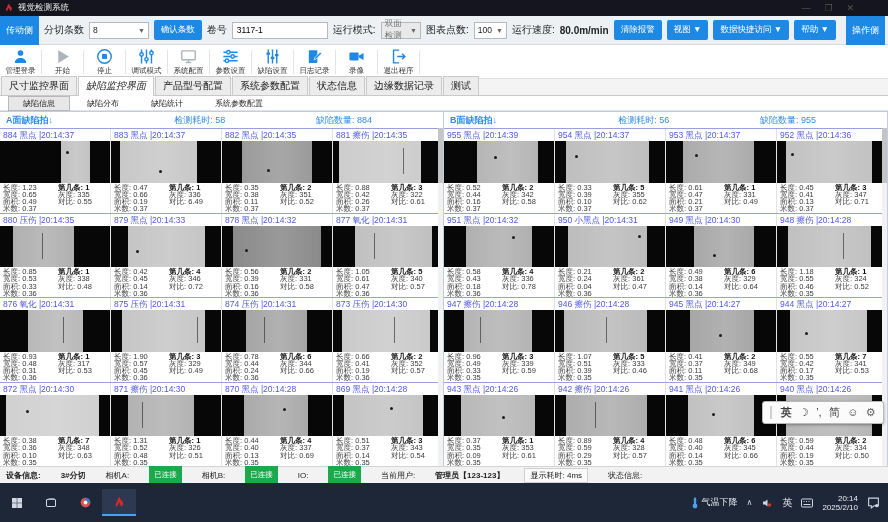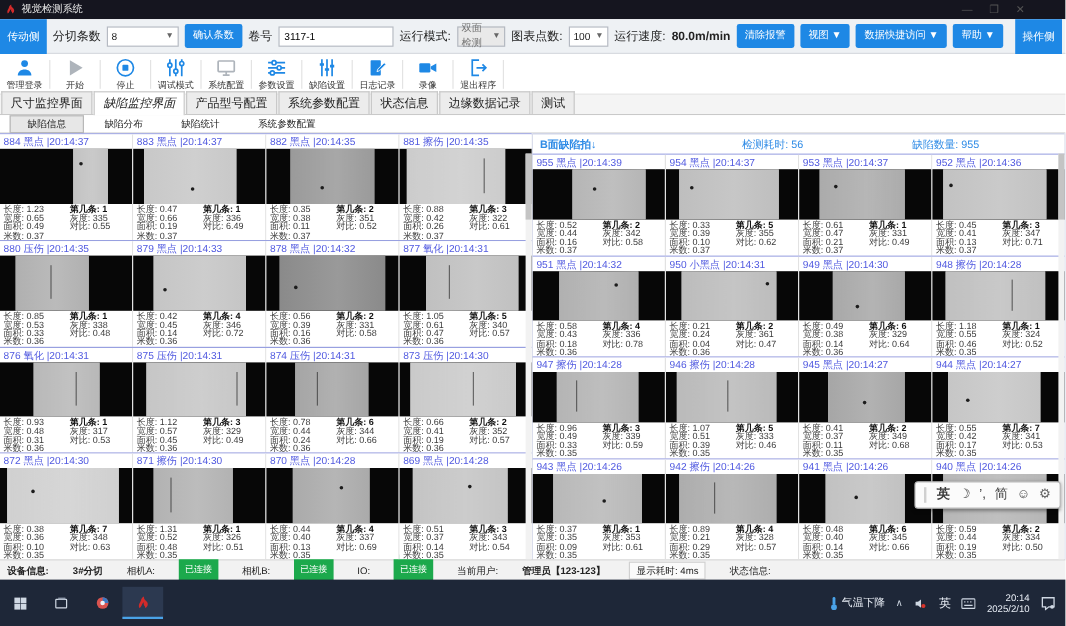--- a/index.html
+++ b/index.html
@@ -229,20 +229,25 @@
 
   <div class="subtabs">
     <div class="stab active">缺陷信息</div>
     <div class="stab">缺陷分布</div>
     <div class="stab">缺陷统计</div>
     <div class="stab">系统参数配置</div>
   </div>
 
   <div class="panels" id="panels">
       <div class="panel">
+        <div class="phead">
+          <span class="ptitle">A面缺陷拍↓</span>
+          <span class="pstat">检测耗时:  58</span>
+          <span class="pstat2">缺陷数量:  884</span>
+        </div>
         <div class="prow">
           <div class="cell">
             <div class="chead">884 黑点 |20:14:37</div>
             <div class="cimg">
               <div class="band" style="left: 55%; width: 27%; background: linear-gradient(90deg, rgb(194, 194, 194) 0%, rgba(255, 255, 255, 0.133) 55%, rgb(194, 194, 194) 100%), rgb(194, 194, 194);"></div>
               <div class="speck" style="left: 60%; top: 24%;"></div>
             </div>
             <div class="cmeta">
               <div class="mcol1">
                 <div class="mline">长度: 1.23</div>
@@ -422,21 +427,21 @@
             </div>
           </div>
           <div class="cell">
             <div class="chead">875 压伤 |20:14:31</div>
             <div class="cimg">
               <div class="band" style="left: 10%; width: 75%; background: linear-gradient(90deg, rgb(198, 198, 198) 0%, rgba(255, 255, 255, 0.133) 55%, rgb(198, 198, 198) 100%), rgb(198, 198, 198);"></div>
               <div class="scratch" style="left: 78%;"></div>
             </div>
             <div class="cmeta">
               <div class="mcol1">
-                <div class="mline">长度: 1.12</div>
+                <div class="mline">长度: 1.90</div>
                 <div class="mline">宽度: 0.57</div>
                 <div class="mline">面积: 0.45</div>
                 <div class="mline">米数: 0.36</div>
               </div>
               <div class="mcol2">
                 <div class="mline"><b>第几条: 3</b></div>
                 <div class="mline">灰度: 329</div>
                 <div class="mline">对比: 0.49</div>
               </div>
             </div>
@@ -843,21 +848,21 @@
           </div>
           <div class="cell">
             <div class="chead">942 擦伤 |20:14:26</div>
             <div class="cimg">
               <div class="band" style="left: 10%; width: 74%; background: linear-gradient(90deg, rgb(173, 173, 173) 0%, rgba(255, 255, 255, 0.133) 55%, rgb(173, 173, 173) 100%), rgb(173, 173, 173);"></div>
               <div class="scratch" style="left: 36%;"></div>
             </div>
             <div class="cmeta">
               <div class="mcol1">
                 <div class="mline">长度: 0.89</div>
-                <div class="mline">宽度: 0.21</div>
+                <div class="mline">宽度: 0.59</div>
                 <div class="mline">面积: 0.29</div>
                 <div class="mline">米数: 0.35</div>
               </div>
               <div class="mcol2">
                 <div class="mline"><b>第几条: 4</b></div>
                 <div class="mline">灰度: 328</div>
                 <div class="mline">对比: 0.57</div>
               </div>
             </div>
           </div>

